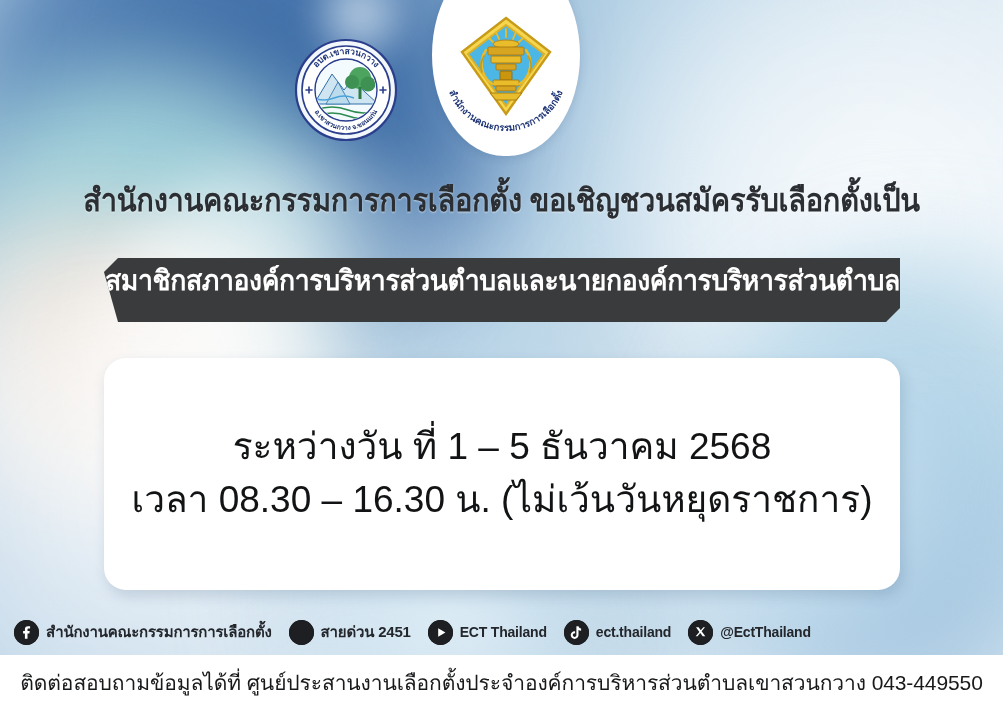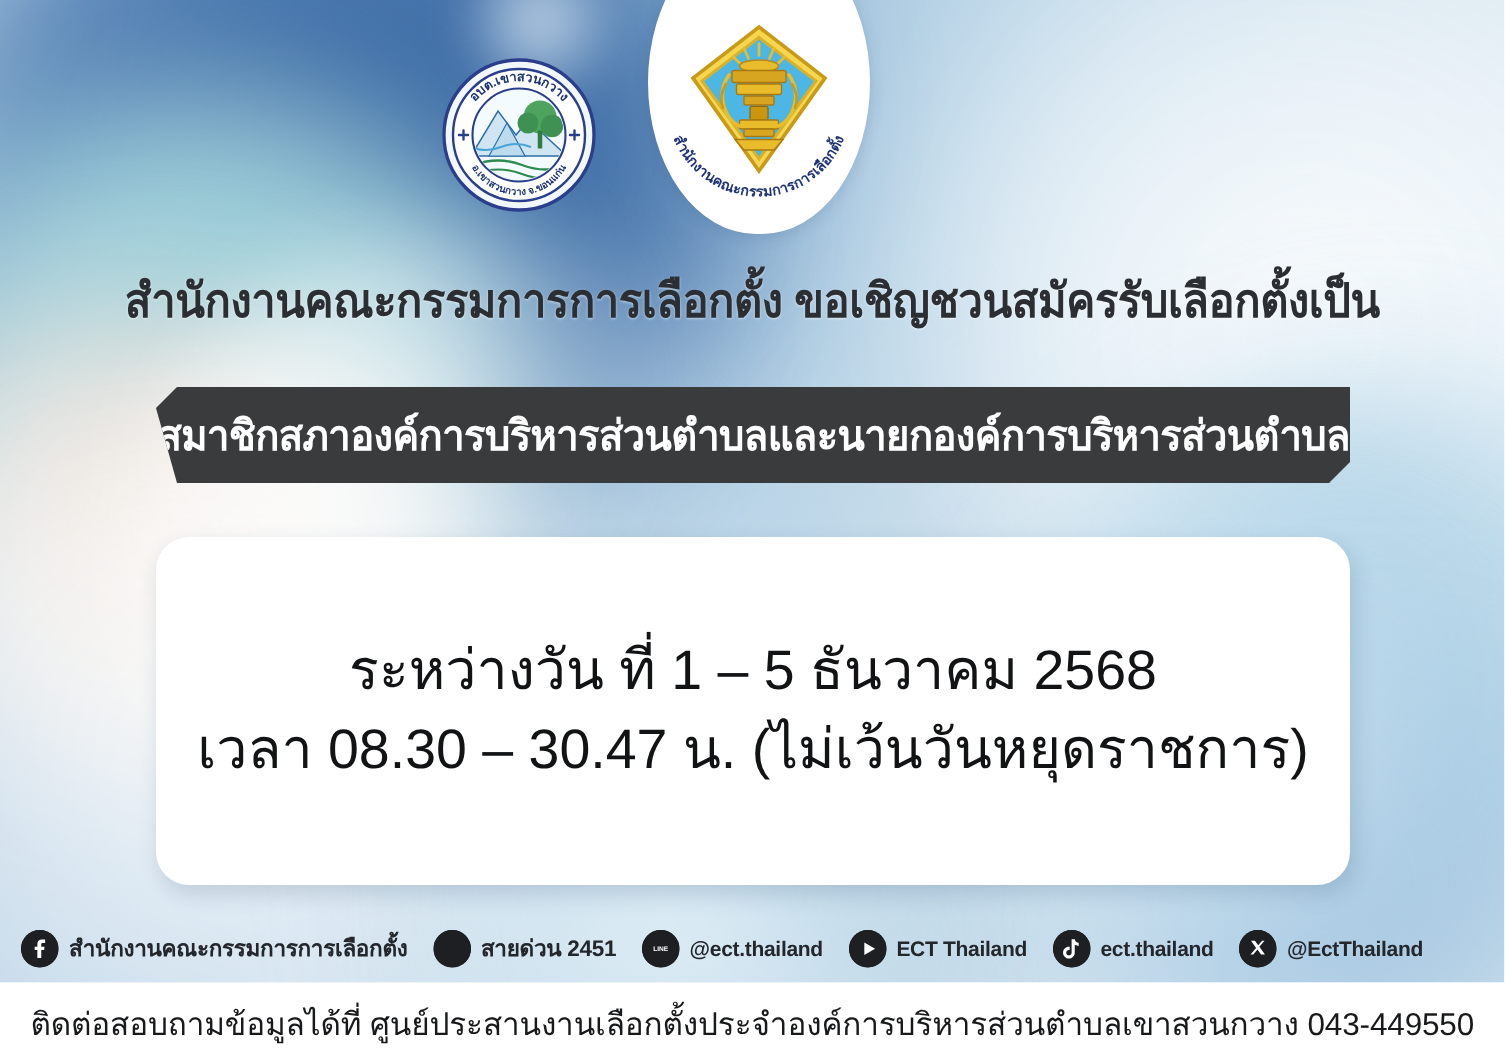--- a/index.html
+++ b/index.html
@@ -162,21 +162,20 @@
   
   #banner {
     position: absolute;
     left: 104px; top: 258px;
     width: 796px; height: 64px;
     background: #3a3b3d;
     box-shadow: 4px 6px 10px rgba(35,55,80,.22);
     -webkit-clip-path: polygon(14px 0, 100% 0, 100% 50px, calc(100% - 14px) 100%, 14px 100%, 0 14px);
     clip-path: polygon(14px 0, 100% 0, 100% 50px, calc(100% - 14px) 100%, 14px 100%, 0 14px);
     display: flex;
-    align-items: center;
     justify-content: center;
   }
   #banner-text {
     color: #ffffff;
     font-size: 28px;
     font-weight: bold;
     letter-spacing: -0.4px;
     white-space: nowrap;
     transform: scaleX(.95);
   }
@@ -359,21 +358,21 @@
   </svg>
 
   <div id="headline">สำนักงานคณะกรรมการการเลือกตั้ง ขอเชิญชวนสมัครรับเลือกตั้งเป็น</div>
 
   <div id="banner">
     <span id="banner-text">สมาชิกสภาองค์การบริหารส่วนตำบลและนายกองค์การบริหารส่วนตำบล</span>
   </div>
 
   <div id="card">
     <div class="card-line">ระหว่างวัน ที่ 1 – 5 ธันวาคม 2568</div>
-    <div class="card-line">เวลา 08.30 – 30.47 น. (ไม่เว้นวันหยุดราชการ)</div>
+    <div class="card-line">เวลา 08.30 – 16.30 น. (ไม่เว้นวันหยุดราชการ)</div>
   </div>
 
   <div id="social">
 
     <div class="social-item">
       <span class="s-ico">
         <svg width="25" height="25" viewBox="0 0 25 25">
           <circle cx="12.5" cy="12.5" r="12.5" fill="#1d1f22"></circle>
           <path d="M14.6 8.6h1.5V6.3h-2.2c-1.9 0-3 1.1-3 3v1.8H9.1v2.3h1.8v5.3h2.6v-5.3h1.9l.3-2.3h-2.2V9.6c0-.7.3-1 1.1-1z" fill="#fff"></path>
         </svg>
@@ -385,30 +384,20 @@
     <div class="social-item">
       <span class="s-ico">
         <svg width="25" height="25" viewBox="0 0 25 25">
           <circle cx="12.5" cy="12.5" r="11.6" fill="none" stroke="#1d1f22" stroke-width="1.8"></circle>
           <path d="M9.1 6.9c.7-.3 1.3 0 1.6.6l.9 1.8c.3.6.1 1.1-.4 1.5l-.7.5c.5 1.6 1.7 2.8 3.3 3.4l.5-.7c.4-.5.9-.7 1.5-.4l1.8.9c.6.3.9.9.6 1.6-.5 1.2-1.7 1.9-3 1.6-4-.8-7-3.8-7.8-7.8-.3-1.3.4-2.5 1.7-3z" fill="#1d1f22"></path>
         </svg>
       </span>
       <span class="s-label thai">สายด่วน 2451</span>
     </div>
 
-    <div class="social-item">
-      <span class="s-ico">
-        <svg width="25" height="25" viewBox="0 0 25 25">
-          <circle cx="12.5" cy="12.5" r="11.6" fill="none" stroke="#1d1f22" stroke-width="1.8"></circle>
-          <path d="M12.5 6.6c-3.9 0-7 2.5-7 5.6 0 2.8 2.5 5.1 5.8 5.5.2.1.5.2.6.4.1.2 0 .5 0 .7l-.1.6c0 .2-.1.6.5.3.7-.3 3.7-2.2 5-3.7 1-1 1.4-2 1.4-3.2 0-3.1-3.2-5.6-7.2-6.2z" fill="#1d1f22"></path>
-          <text x="12.5" y="14.2" font-size="4.4" font-weight="bold" fill="#fff" text-anchor="middle" font-family="'Liberation Sans',sans-serif">LINE</text>
-        </svg>
-      </span>
-      <span class="s-label">@ect.thailand</span>
-    </div>
 
     <div class="social-item">
       <span class="s-ico">
         <svg width="25" height="25" viewBox="0 0 25 25">
           <circle cx="12.5" cy="12.5" r="12.5" fill="#1d1f22"></circle>
           <polygon points="10.2,8.3 17.4,12.5 10.2,16.7" fill="#fff"></polygon>
         </svg>
       </span>
       <span class="s-label">ECT Thailand</span>
     </div>

